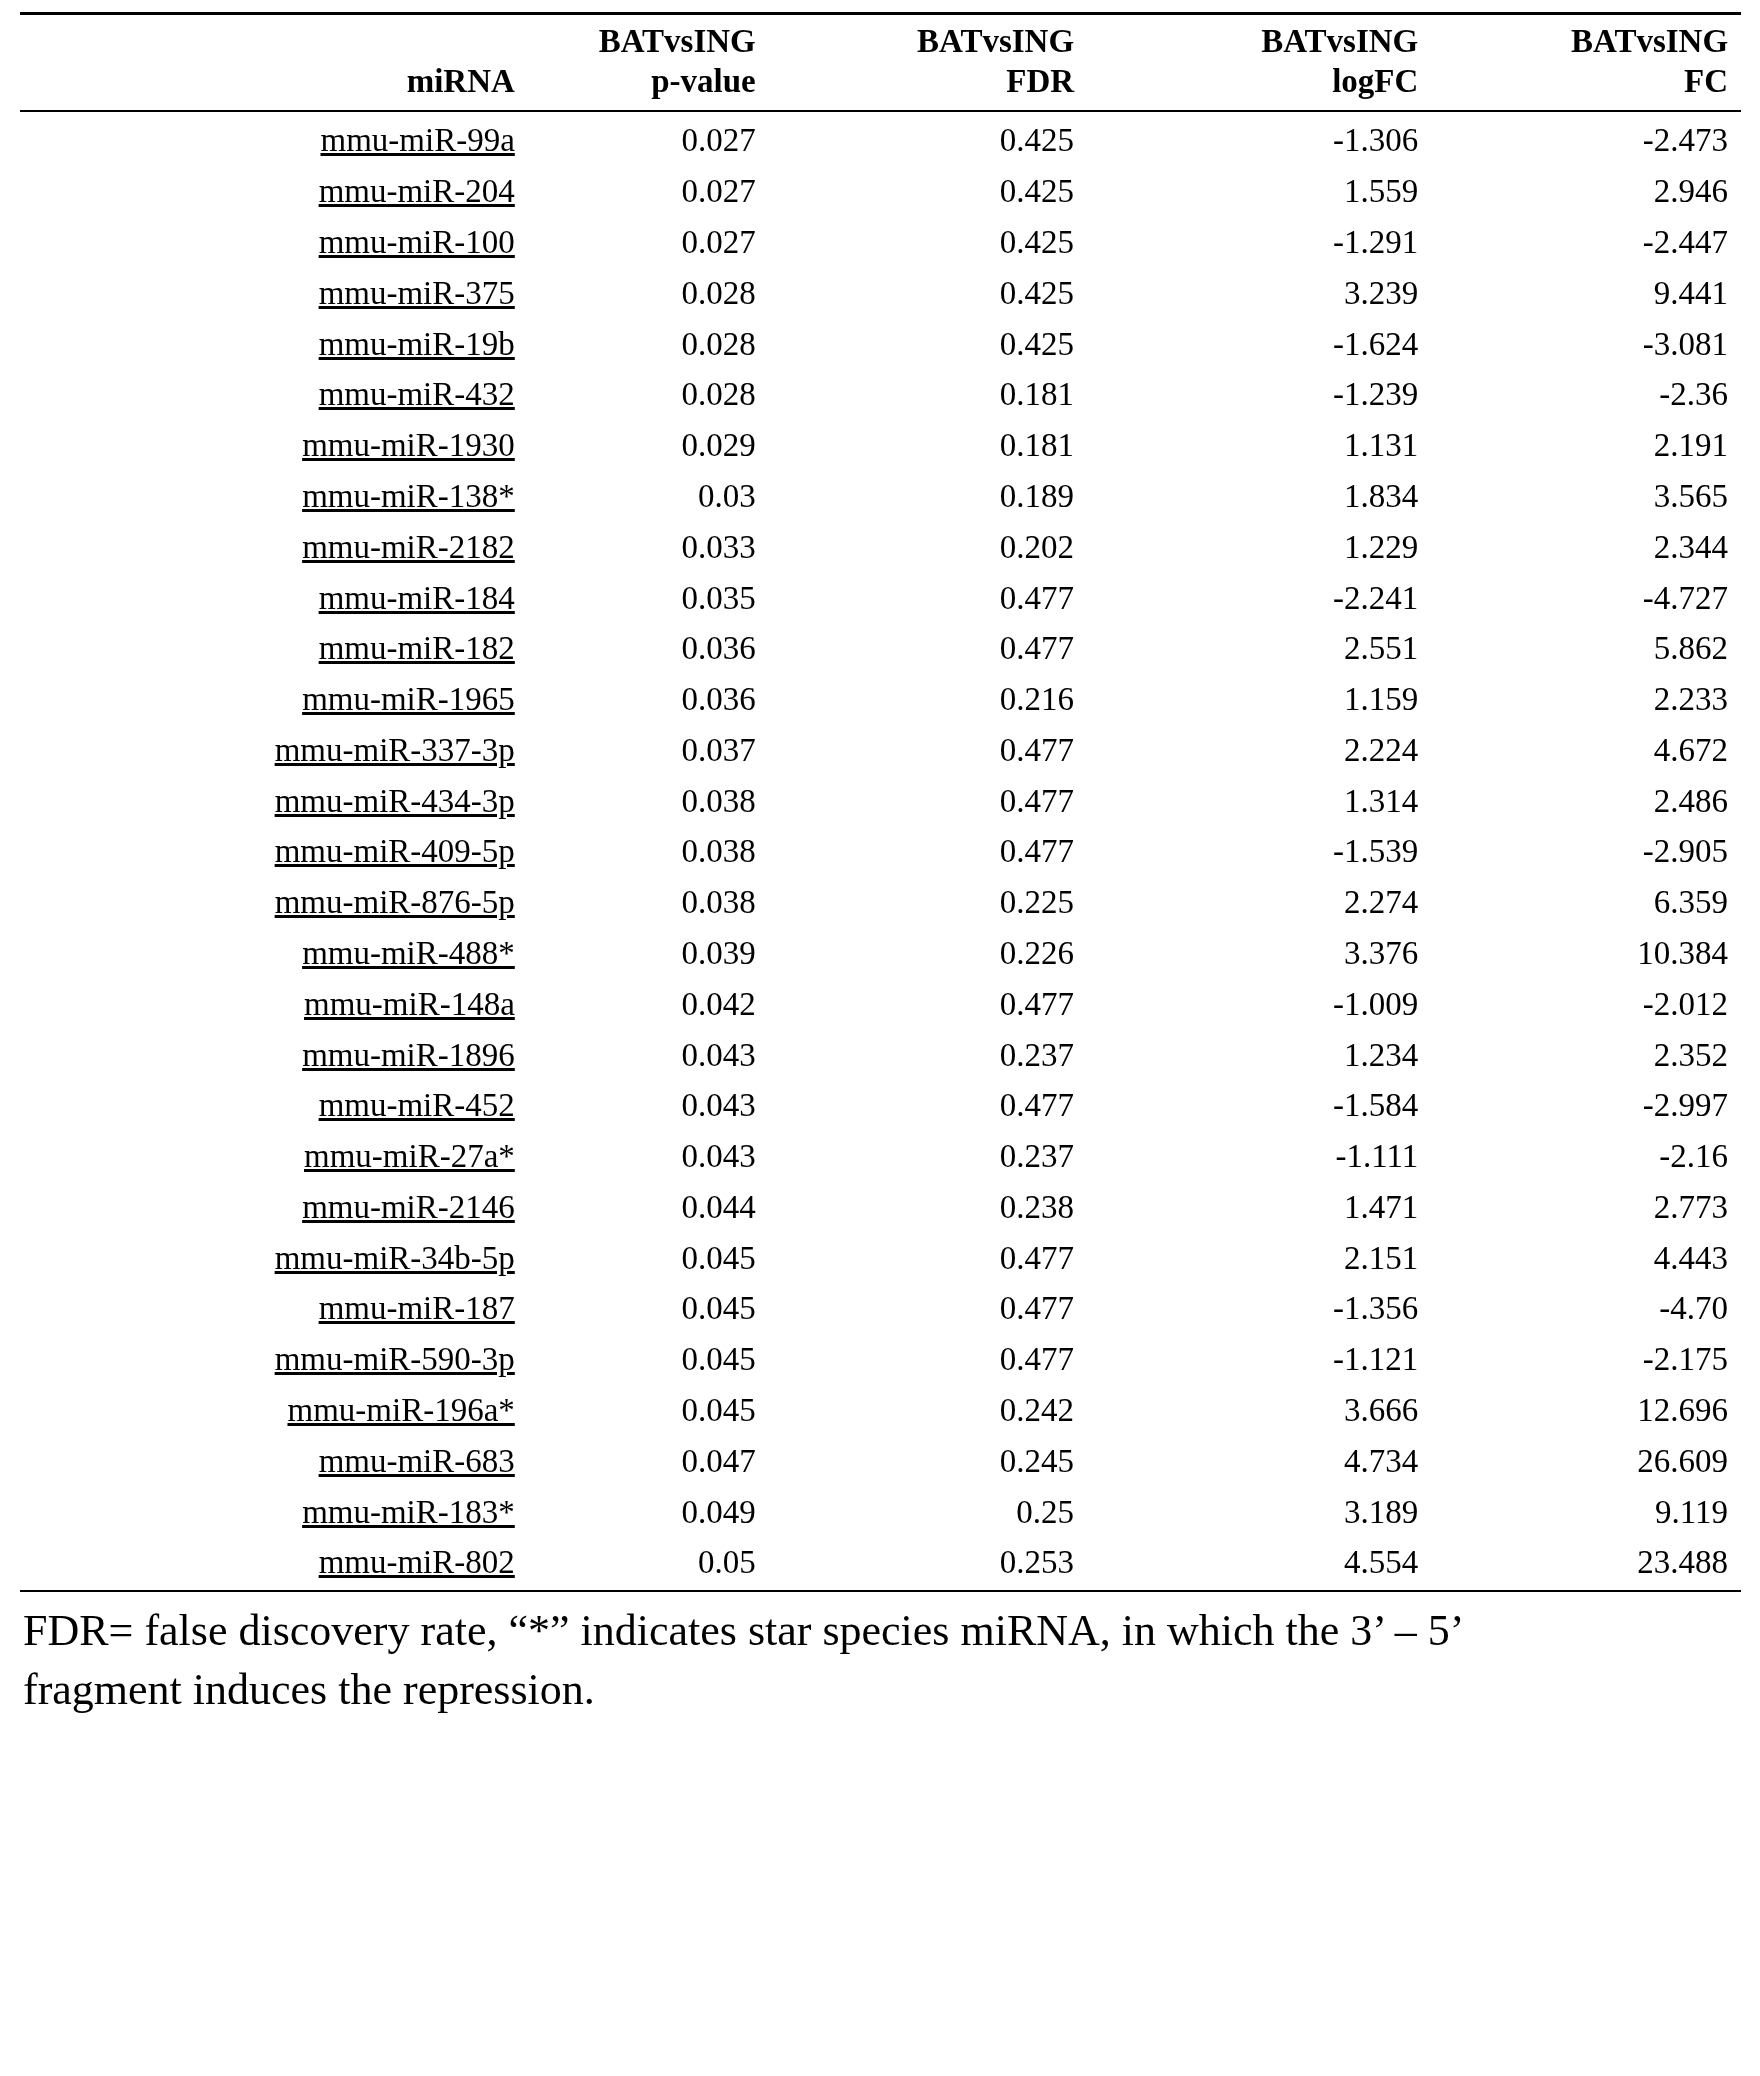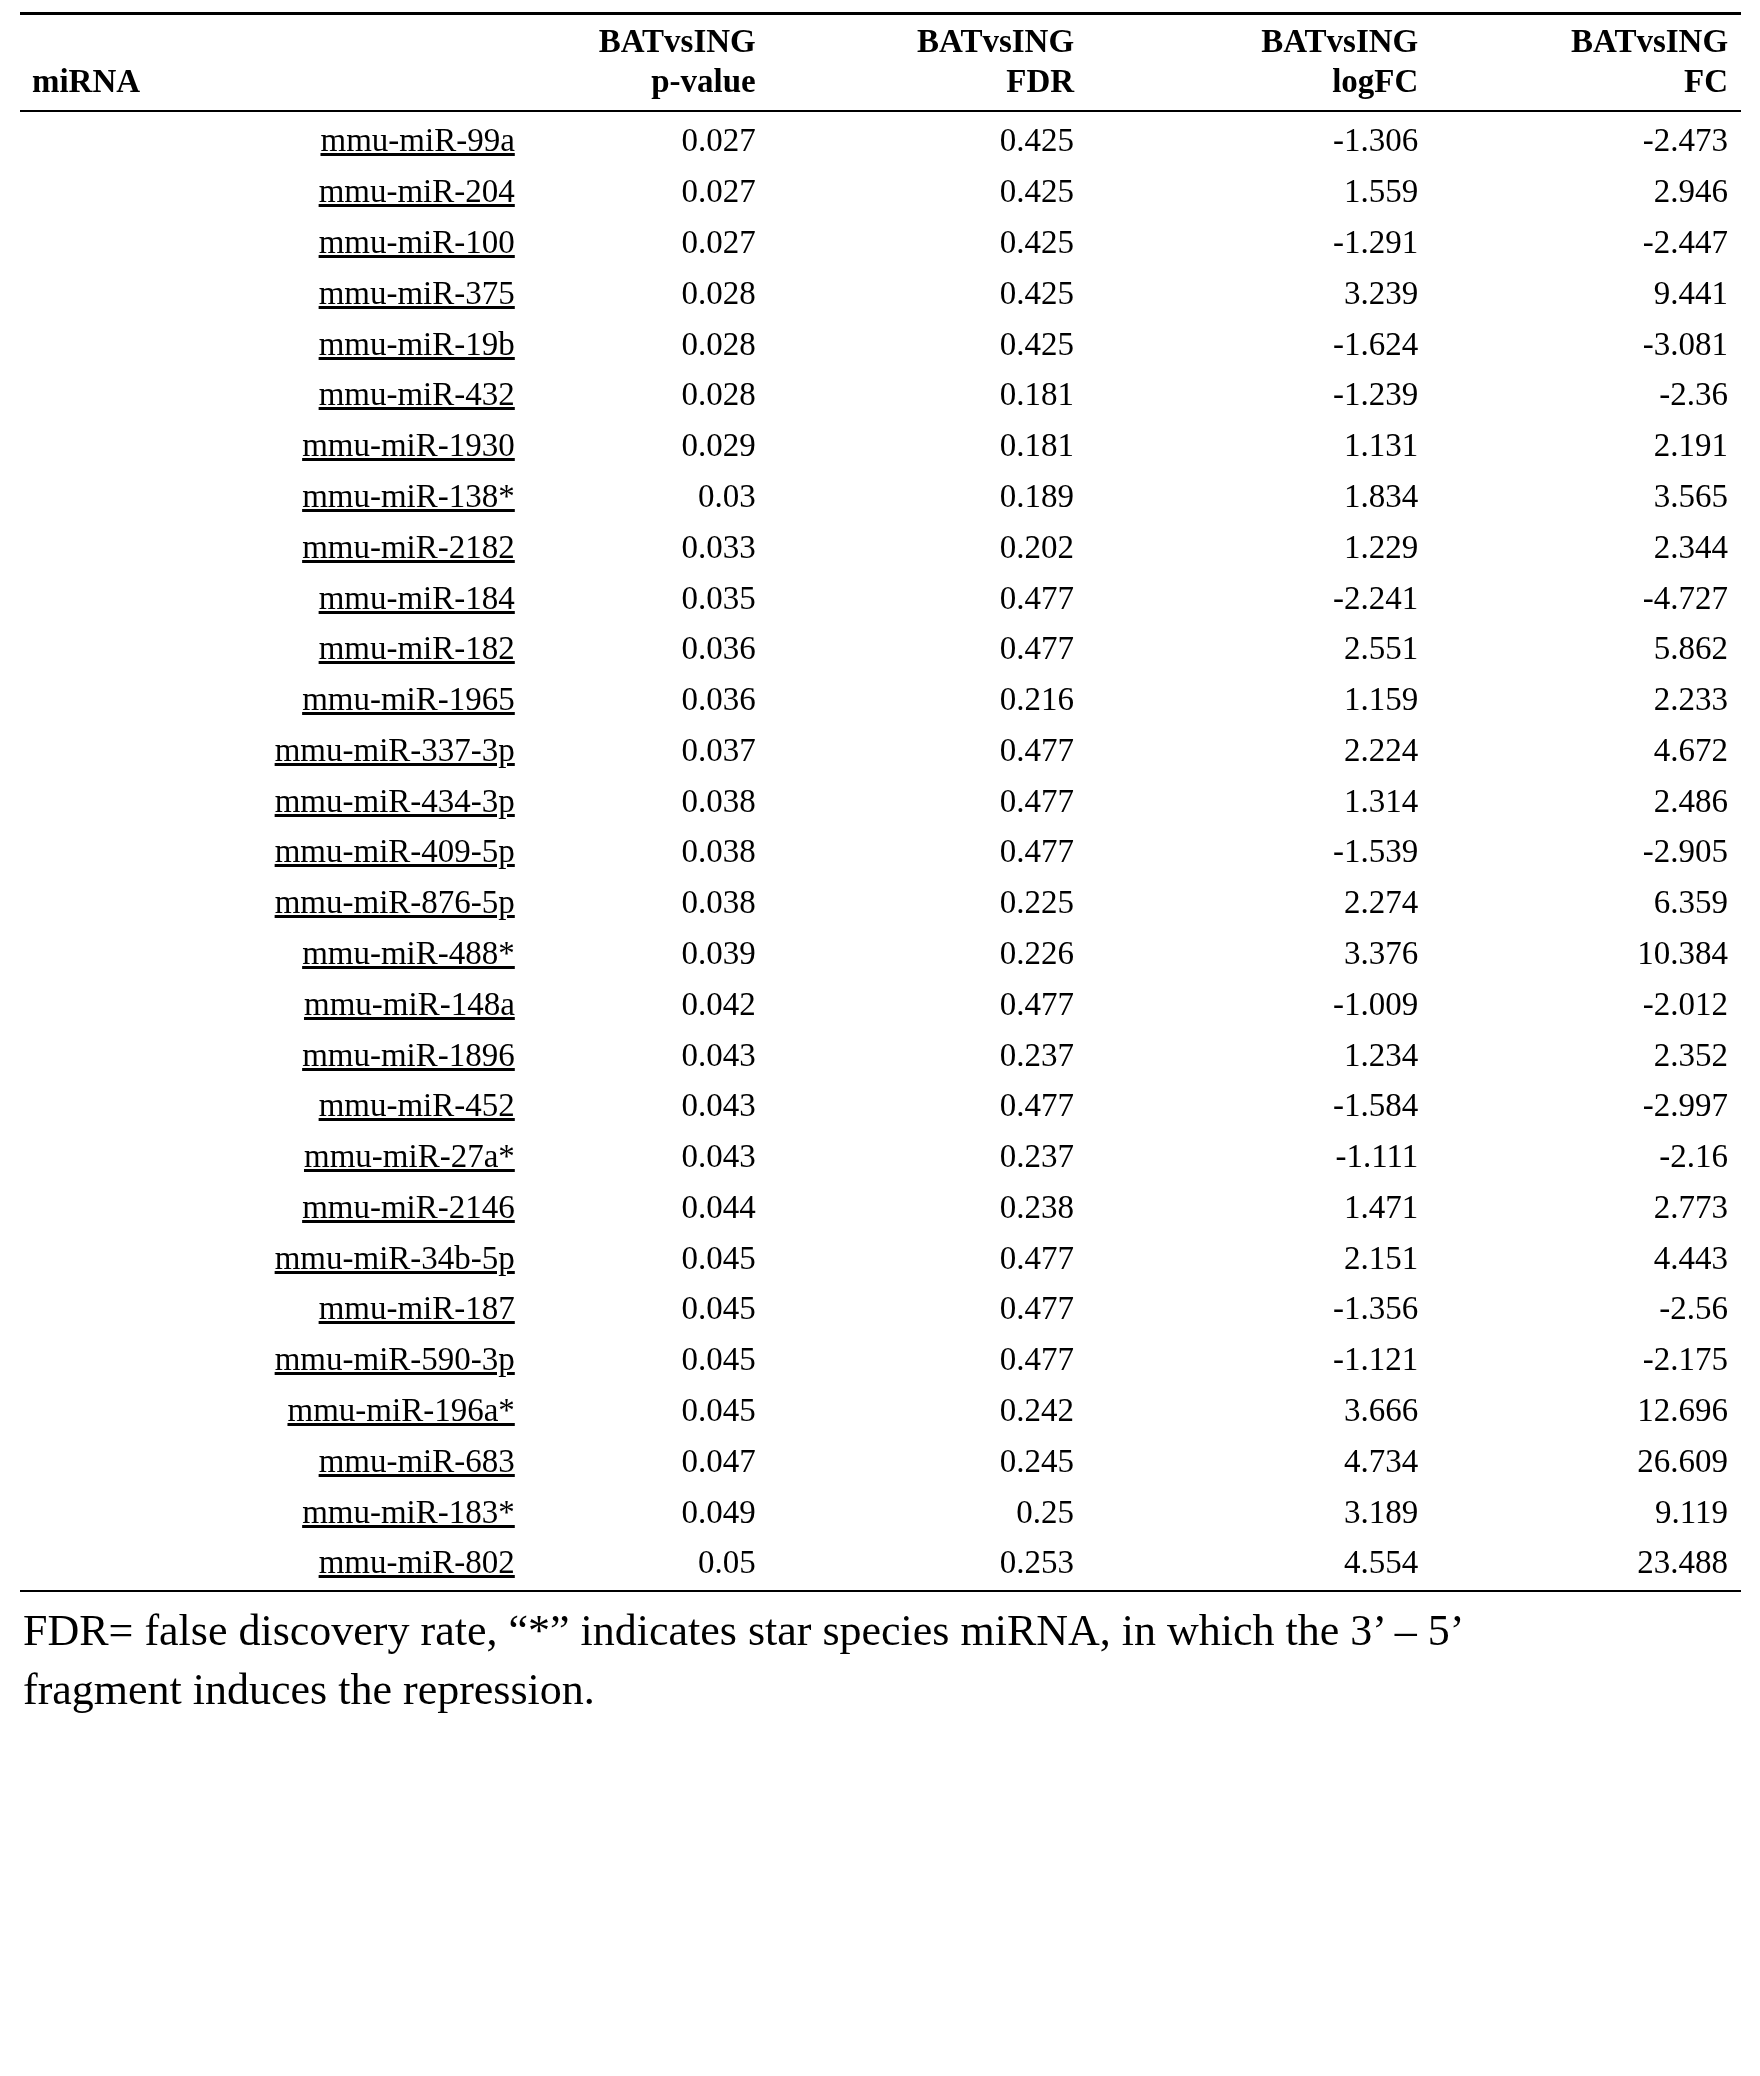--- a/index.html
+++ b/index.html
@@ -27,21 +27,21 @@
   table.data-table col.c-fdr    { width: 18.5%; }
   table.data-table col.c-logfc  { width: 20.0%; }
   table.data-table col.c-fc     { width: 18.0%; }
 
   thead th {
     font-weight: bold;
     font-size: 33px;
     line-height: 1.22;
     padding: 5.3px 12.4px 8.9px 12.4px;
     vertical-align: bottom;
-    text-align: left;
+    text-align: right;
   }
   thead th .hdr-line { display: block; white-space: nowrap; }
   thead th.num { text-align: right; }
   thead tr.head-row {
     border-top: 3.5px solid #000;
     border-bottom: 2.7px solid #000;
   }
   tbody td {
     font-size: 33px;
     line-height: 1.0;
@@ -258,21 +258,21 @@
           <td class="num">0.045</td>
           <td class="num">0.477</td>
           <td class="num">2.151</td>
           <td class="num">4.443</td>
         </tr>
         <tr>
           <td class="name">mmu-miR-187</td>
           <td class="num">0.045</td>
           <td class="num">0.477</td>
           <td class="num">-1.356</td>
-          <td class="num">-2.56</td>
+          <td class="num">-4.70</td>
         </tr>
         <tr>
           <td class="name">mmu-miR-590-3p</td>
           <td class="num">0.045</td>
           <td class="num">0.477</td>
           <td class="num">-1.121</td>
           <td class="num">-2.175</td>
         </tr>
         <tr>
           <td class="name">mmu-miR-196a*</td>

